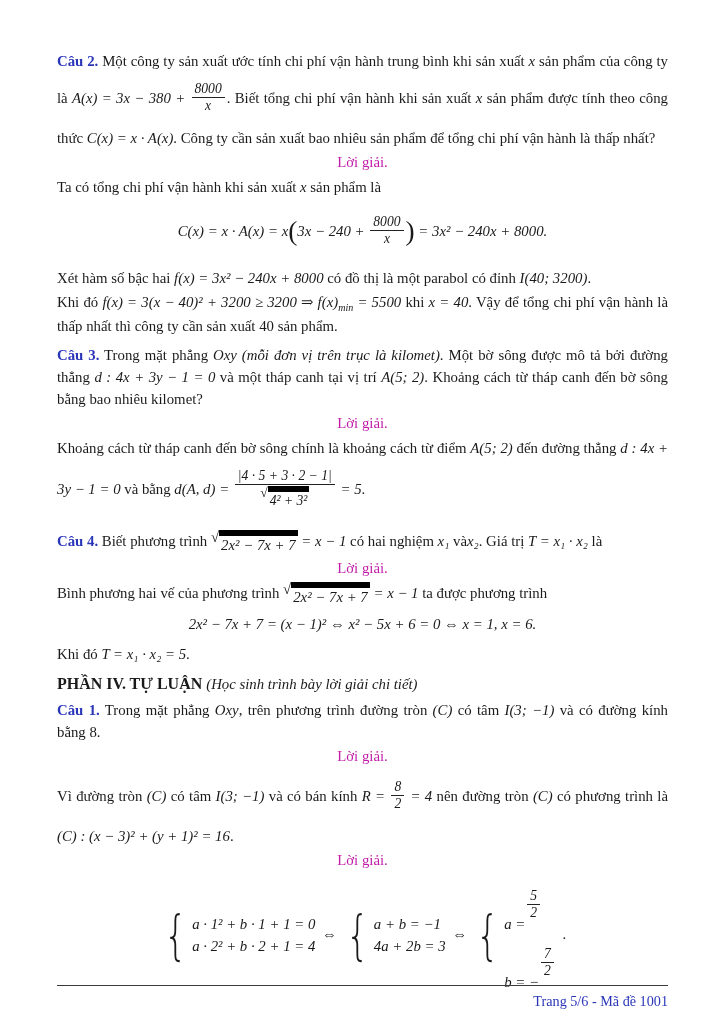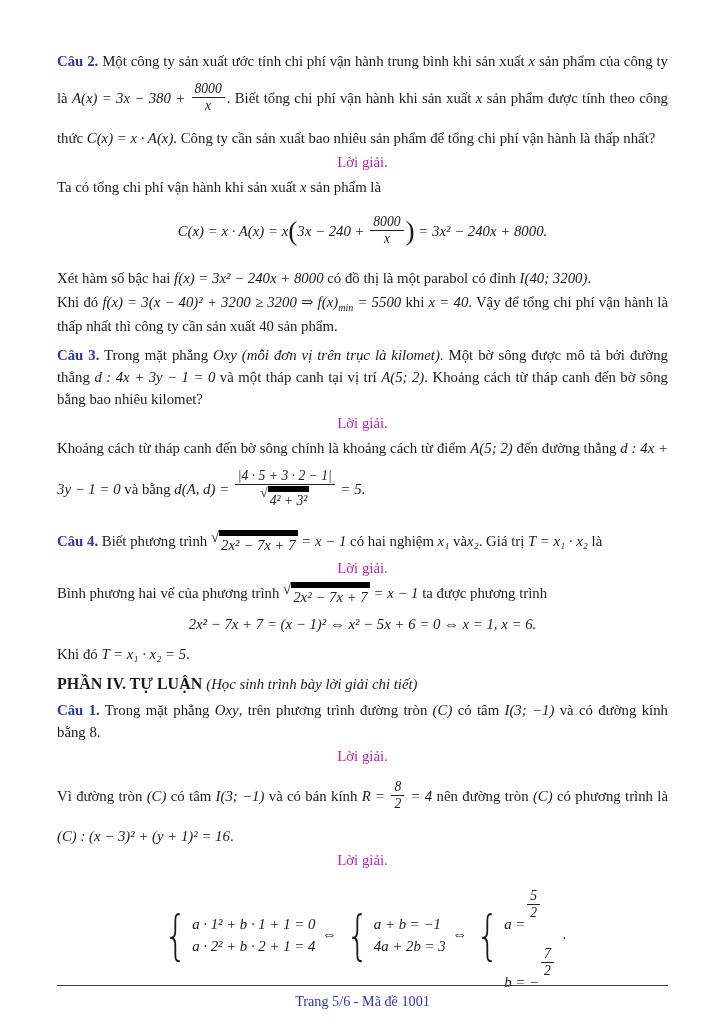--- a/index.html
+++ b/index.html
@@ -40,21 +40,21 @@
   .rcases { display:inline-flex; align-items:center; vertical-align:middle; margin:0 3px; }
   .rbrace {
     display:inline-block; font-size:2.9em; font-weight:200; line-height:0.85;
     transform:scaleY(1.25) scaleX(0.85); margin-right:3px;
     font-family:"DejaVu Sans",sans-serif; color:#1a1a1a;
   }
   .rrows { display:inline-flex; flex-direction:column; align-items:flex-start; gap:3px; text-align:left; }
   .rrow { display:inline-flex; align-items:flex-end; line-height:1.25; white-space:nowrap; }
   .footer { position:absolute; left:57px; right:57px; bottom:14px; }
   .rule { border-top:1px solid #3a3a3a; margin-bottom:6px; }
-  .ftext { text-align:center; color:var(--f,#2a35b8); font-size:14.2px; line-height:1.3; }
+  .ftext { text-align:right; color:var(--f,#2a35b8); font-size:14.2px; line-height:1.3; }
 </style>
 </head>
 <body>
 
 <main class="doc">
   <p class="para"><span class="rlbl">Câu 2.</span><span class="rt"> Một công ty sản xuất ước tính chi phí vận hành trung bình khi sản xuất </span><span class="rm">x</span><span class="rt"> sản phẩm của công ty là </span><span class="rm">A(x) = 3x − 380 + </span><span class="rfrac">
         <span class="rnum"><span class="rm">8000</span></span>
         <span class="rden"><span class="rm">x</span></span>
       </span><span class="rt">. Biết tổng chi phí vận hành khi sản xuất </span><span class="rm">x</span><span class="rt"> sản phẩm được tính theo công thức </span><span class="rm">C(x) = x · A(x)</span><span class="rt">. Công ty cần sản xuất bao nhiêu sản phẩm để tổng chi phí vận hành là thấp nhất?</span></p>
   <p class="solhead">Lời giải.</p>

